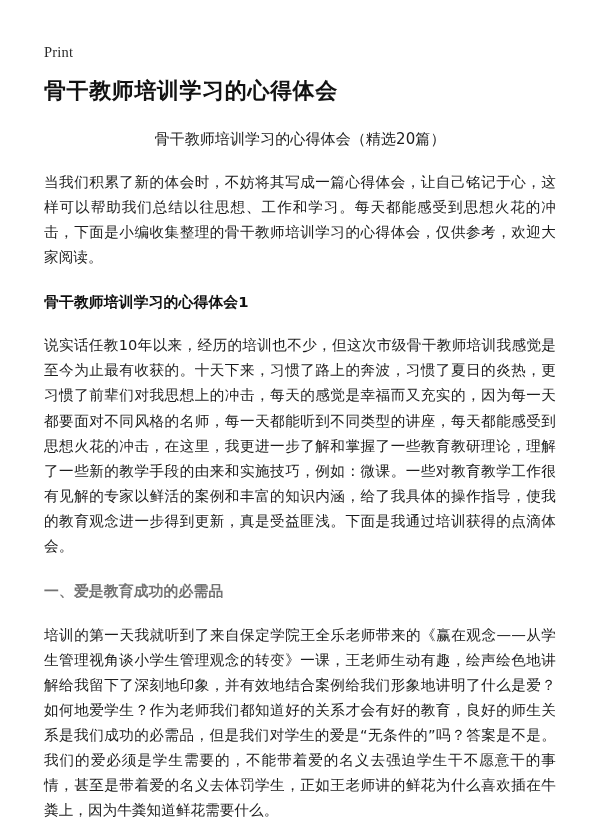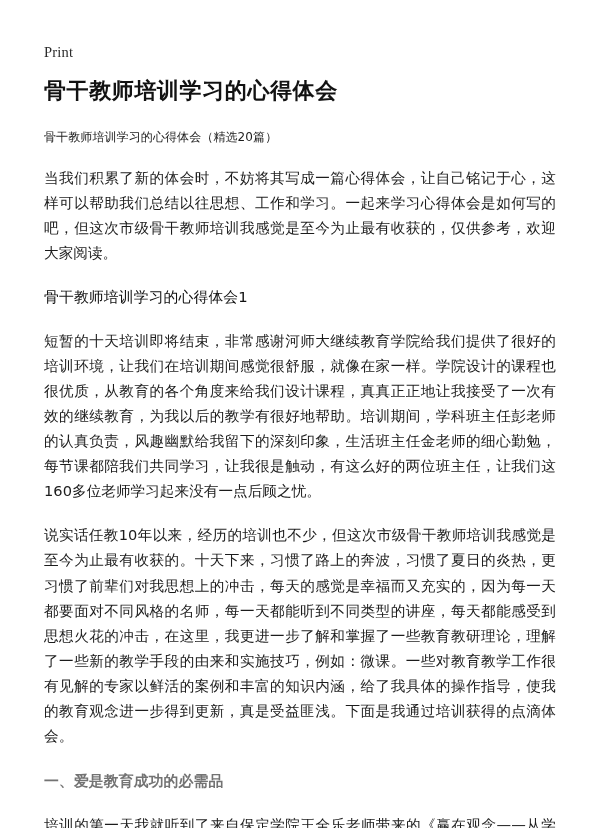--- a/index.html
+++ b/index.html
@@ -48,39 +48,40 @@
     margin: 14px 0 0 0;
     text-align: left;
     font-size: 22px;
     font-weight: bold;
     line-height: 1.35;
     letter-spacing: 0.6px;
     color: #121212;
   }
   .doc-subtitle {
     margin: 22px 0 0 0;
-    font-size: 12px;
+    font-size: 15px;
     font-weight: normal;
     line-height: 1.5;
     color: #1c1c1c;
     letter-spacing: 0.1px;
+    text-align: center;
   }
   p.para {
     margin: 19px 0 0 0;
     font-size: 14.6px;
     line-height: 1.72;
     text-align: justify;
     text-justify: inter-ideograph;
     letter-spacing: 0.05px;
     color: #1c1c1c;
   }
   h2.sub-head {
     margin: 20px 0 0 0;
     font-size: 14.8px;
-    font-weight: normal;
+    font-weight: bold;
     line-height: 1.6;
     color: #101010;
     letter-spacing: 0.15px;
   }
   h3.section-head {
     margin: 21px 0 0 0;
     font-size: 14.8px;
     font-weight: bold;
     line-height: 1.6;
     color: #737373;
@@ -95,25 +96,24 @@
   <div class="print-bar">
     <a class="print-link" href="#">Print</a>
   </div>
 
   <div class="content">
 
     <h1 class="doc-title">骨干教师培训学习的心得体会</h1>
 
     <div class="doc-subtitle">骨干教师培训学习的心得体会（精选20篇）</div>
 
-    <p class="para">当我们积累了新的体会时，不妨将其写成一篇心得体会，让自己铭记于心，这样可以帮助我们总结以往思想、工作和学习。一起来学习心得体会是如何写的吧，但这次市级骨干教师培训我感觉是至今为止最有收获的，仅供参考，欢迎大家阅读。</p>
+    <p class="para">当我们积累了新的体会时，不妨将其写成一篇心得体会，让自己铭记于心，这样可以帮助我们总结以往思想、工作和学习。每天都能感受到思想火花的冲击，下面是小编收集整理的骨干教师培训学习的心得体会，仅供参考，欢迎大家阅读。</p>
 
     <h2 class="sub-head">骨干教师培训学习的心得体会1</h2>
 
-    <p class="para">短暂的十天培训即将结束，非常感谢河师大继续教育学院给我们提供了很好的培训环境，让我们在培训期间感觉很舒服，就像在家一样。学院设计的课程也很优质，从教育的各个角度来给我们设计课程，真真正正地让我接受了一次有效的继续教育，为我以后的教学有很好地帮助。培训期间，学科班主任彭老师的认真负责，风趣幽默给我留下的深刻印象，生活班主任金老师的细心勤勉，每节课都陪我们共同学习，让我很是触动，有这么好的两位班主任，让我们这160多位老师学习起来没有一点后顾之忧。</p>
 
     <p class="para">说实话任教10年以来，经历的培训也不少，但这次市级骨干教师培训我感觉是至今为止最有收获的。十天下来，习惯了路上的奔波，习惯了夏日的炎热，更习惯了前辈们对我思想上的冲击，每天的感觉是幸福而又充实的，因为每一天都要面对不同风格的名师，每一天都能听到不同类型的讲座，每天都能感受到思想火花的冲击，在这里，我更进一步了解和掌握了一些教育教研理论，理解了一些新的教学手段的由来和实施技巧，例如：微课。一些对教育教学工作很有见解的专家以鲜活的案例和丰富的知识内涵，给了我具体的操作指导，使我的教育观念进一步得到更新，真是受益匪浅。下面是我通过培训获得的点滴体会。</p>
 
     <h3 class="section-head">一、爱是教育成功的必需品</h3>
 
     <p class="para">培训的第一天我就听到了来自保定学院王全乐老师带来的《赢在观念——从学生管理视角谈小学生管理观念的转变》一课，王老师生动有趣，绘声绘色地讲解给我留下了深刻地印象，并有效地结合案例给我们形象地讲明了什么是爱？如何地爱学生？作为老师我们都知道好的关系才会有好的教育，良好的师生关系是我们成功的必需品，但是我们对学生的爱是“无条件的”吗？答案是不是。我们的爱必须是学生需要的，不能带着爱的名义去强迫学生干不愿意干的事情，甚至是带着爱的名义去体罚学生，正如王老师讲的鲜花为什么喜欢插在牛粪上，因为牛粪知道鲜花需要什么。</p>
 
   </div>
 </div>
 

